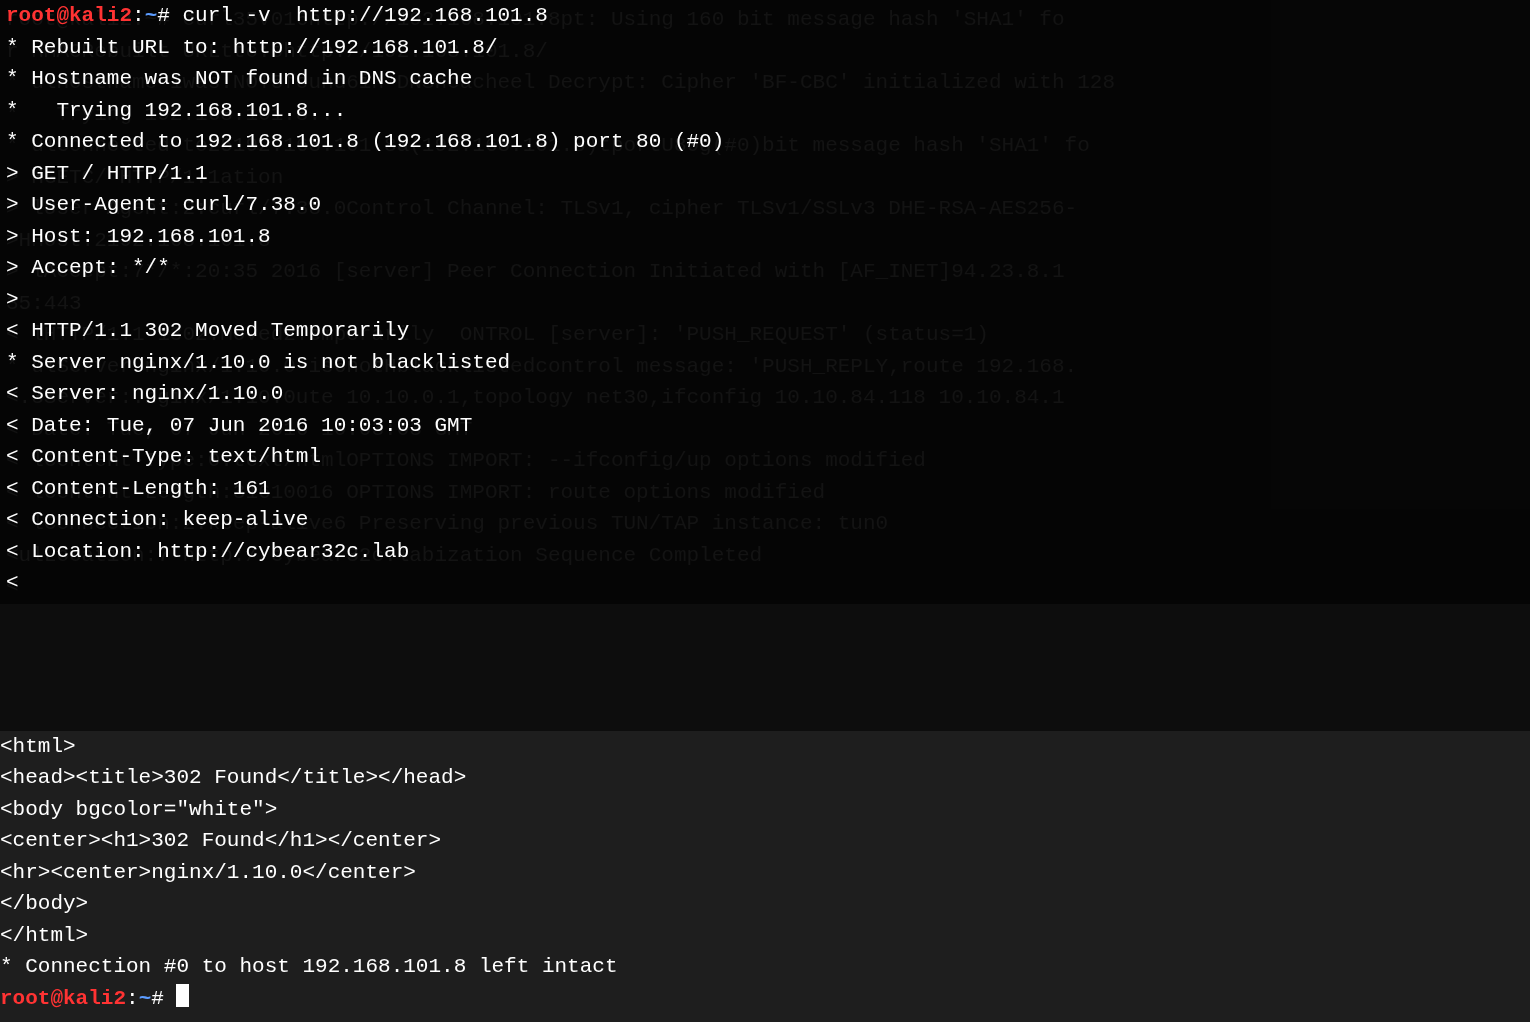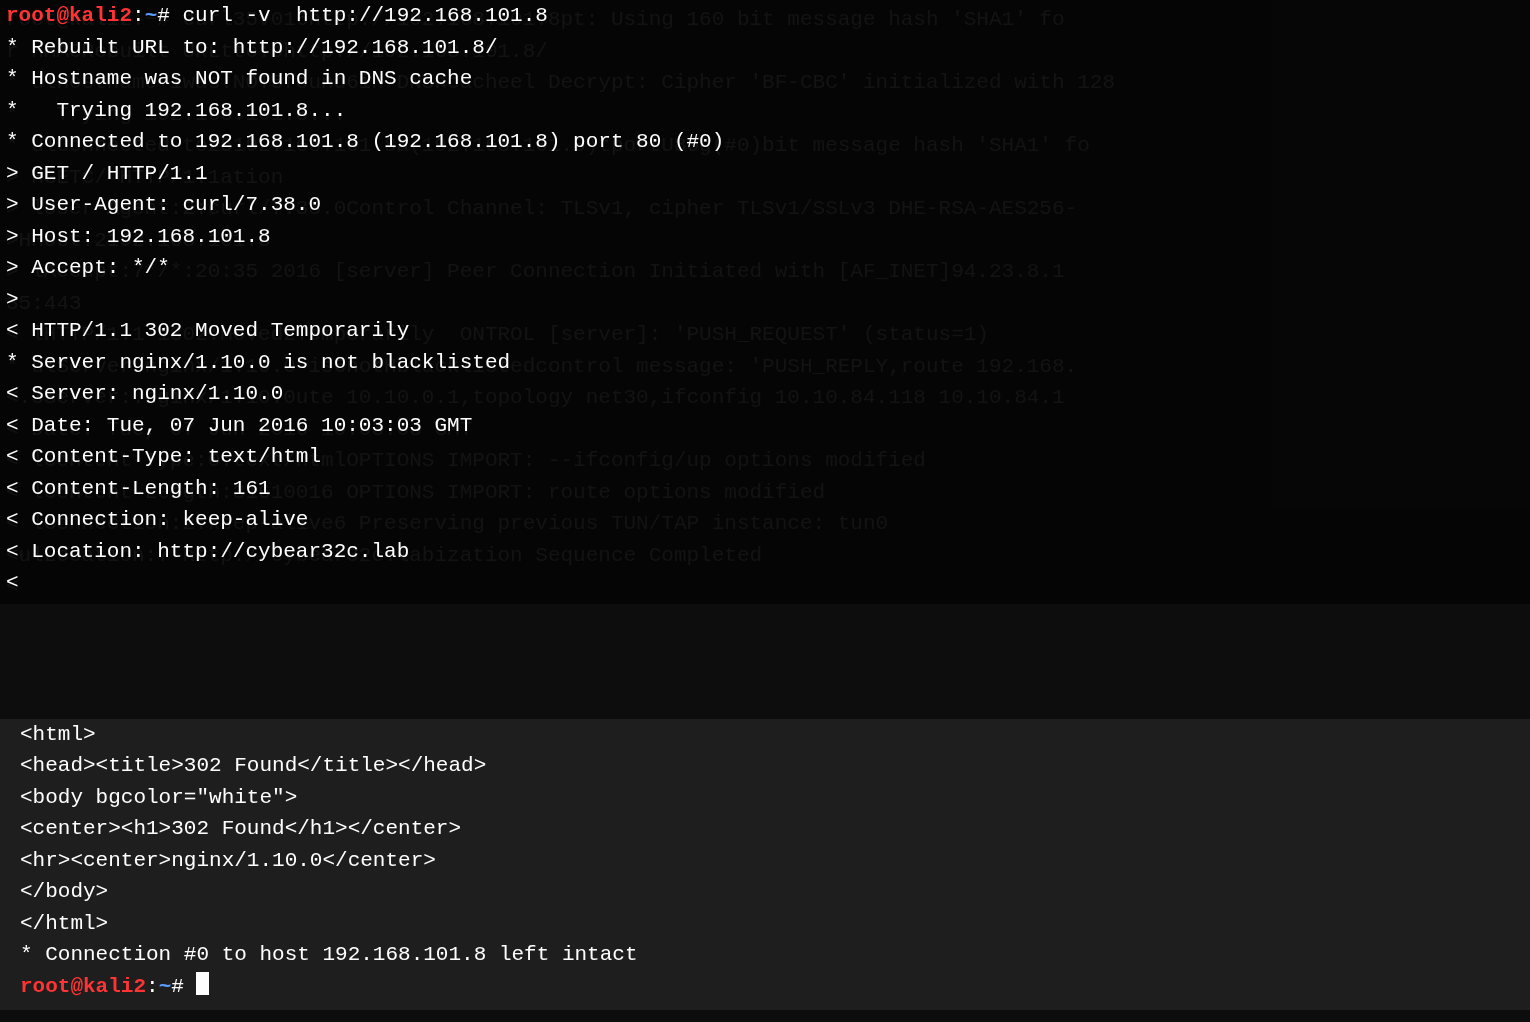--- a/index.html
+++ b/index.html
@@ -10,21 +10,21 @@
   --blue:#5c9cff;
   --dim:#2a2a2a;
   --cursor:#ffffff;
   --mono:"DejaVu Sans Mono","Liberation Mono","Menlo","Consolas",monospace;
 }
 html,body{margin:0;padding:0;background:var(--bg-top);color:var(--fg);font-family:var(--mono);font-size:21px;line-height:31.5px;}
 .term{position:relative;width:1530px;height:1022px;overflow:hidden;font-family:Liberation Mono, monospace;}
 .bg-layer,.fg-layer{position:absolute;left:0;top:0;width:100%;white-space:pre;}
 .bg-layer{color:var(--dim);z-index:0;padding:4px 6px;box-sizing:border-box;}
 .fg-layer{z-index:1;padding:0 6px;box-sizing:border-box;}
-.bottom-block{position:absolute;left:0;right:0;bottom:12px;background:var(--bg-bottom);z-index:2;color:var(--fg);white-space:pre;padding:0 6px 8px 20px;box-sizing:border-box;}
+.bottom-block{position:absolute;left:0;right:0;bottom:0;background:var(--bg-bottom);z-index:2;color:var(--fg);white-space:pre;padding:0 6px 8px 0;box-sizing:border-box;}
 .red{color:var(--red);font-weight:bold;}
 .blue{color:var(--blue);font-weight:bold;}
 .white{color:var(--fg);}
 .cursor{display:inline-block;background:var(--cursor);width:0.6em;height:1.1em;vertical-align:-0.15em;}
 .line{display:block;}
 
 .darken{position:absolute;left:0;top:0;right:0;height:604px;background:rgba(0,0,0,0.55);z-index:0;}
 </style>
 </head>
 <body>

